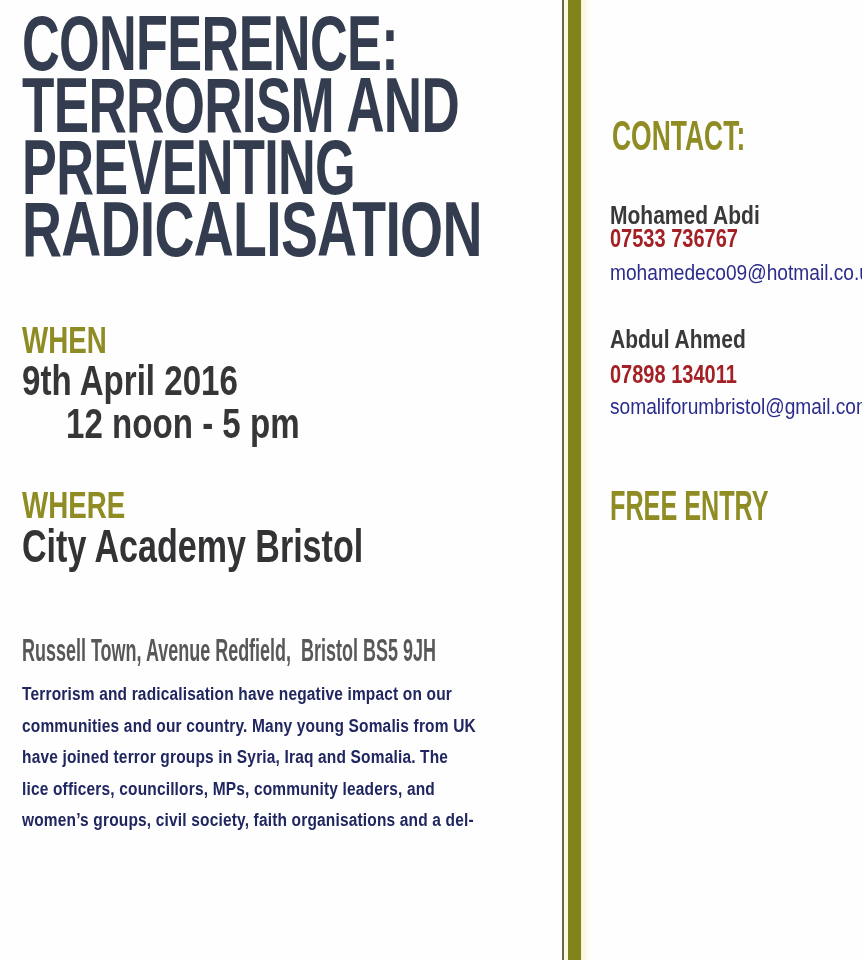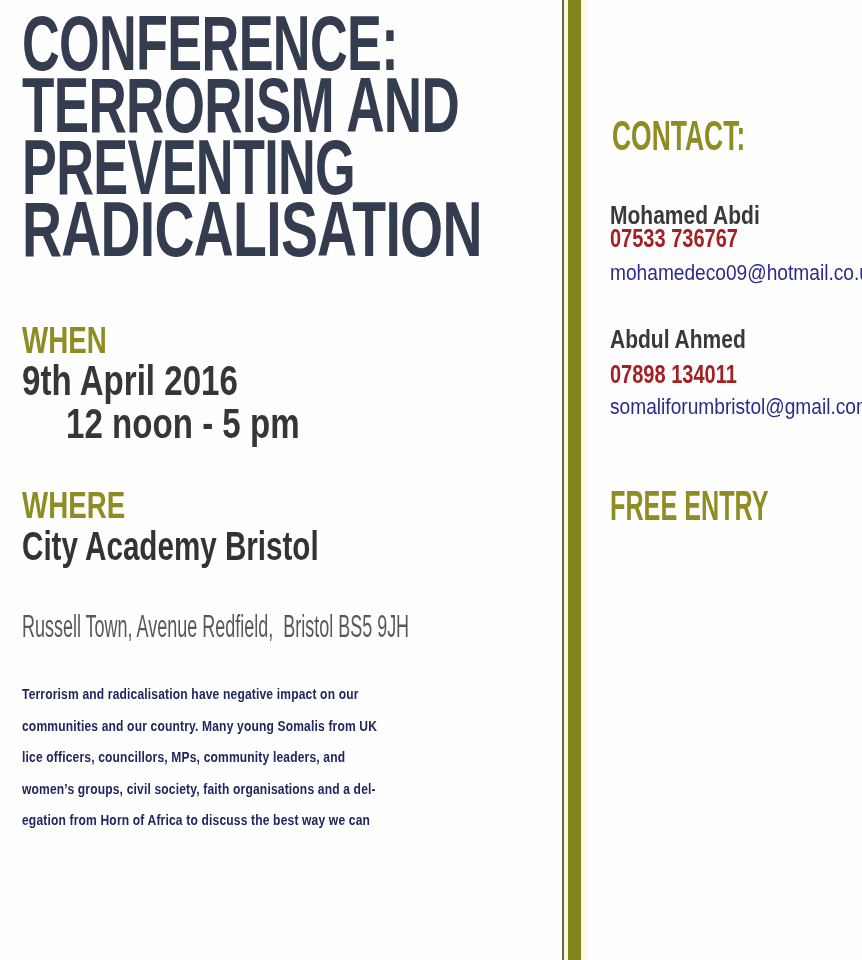--- a/index.html
+++ b/index.html
@@ -6,23 +6,23 @@
   .flyer{
     position:relative;width:862px;height:960px;background:#fefefe;overflow:hidden;
     font-family:"Liberation Sans",sans-serif;
   }
   .abs{position:absolute;}
   
   .cx{display:inline-block;transform:scaleX(var(--sx,1));transform-origin:0 50%;white-space:pre;}
   .t-title{font-size:78px;line-height:62px;font-weight:bold;color:#343d4f;letter-spacing:-1px;}
   .t-h2{font-size:36px;line-height:36px;font-weight:bold;color:#8f8c23;}
   .t-date{font-size:43px;line-height:43px;font-weight:bold;color:#363638;}
-  .t-venue{font-size:40px;line-height:46px;font-weight:bold;color:#333335;}
-  .t-addr{font-size:31px;line-height:31px;font-weight:normal;color:#58585a;}
-  .t-body{font-size:14px;line-height:31.6px;font-weight:bold;color:#20265f;letter-spacing:.2px;}
+  .t-venue{font-size:46px;line-height:46px;font-weight:bold;color:#333335;}
+  .t-addr{font-size:31px;line-height:31px;font-weight:bold;color:#58585a;margin-top:24px;}
+  .t-body{font-size:18px;line-height:31.6px;font-weight:bold;color:#20265f;letter-spacing:.2px;}
   .t-contact{font-size:42px;line-height:42px;font-weight:bold;color:#8f8c23;}
   .t-name{font-size:25px;line-height:25px;font-weight:bold;color:#39393b;}
   .t-phone{font-size:25px;line-height:25px;font-weight:bold;color:#a32025;text-align:center;}
   .t-email{font-size:22px;line-height:22px;font-weight:normal;color:#2b2b8e;}
   .bar-thin{left:562px;top:0;width:2px;height:960px;background:#66684f;}
   .bar-gap{left:564px;top:0;width:4px;height:960px;background:#fbf9e0;}
   .bar-main{left:568px;top:0;width:13px;height:960px;background:#82831a;}
   .bar-halo{left:581px;top:0;width:9px;height:960px;background:linear-gradient(90deg,#f6f4d4,#fefefe);}
 </style>
 </head>
@@ -53,23 +53,23 @@
   <div class="abs t-venue" style="left:22px;top:523px;">
     <span class="cx" style="--sx:.74">City Academy Bristol</span>
   </div>
   <div class="abs t-addr" style="left:22px;top:611px;">
     <span class="cx" style="--sx:.58">Russell Town, Avenue Redfield,  Bristol BS5 9JH</span>
   </div>
 
   <div class="abs t-body" style="left:22px;top:679px;">
     <div><span class="cx" style="--sx:.86">Terrorism and radicalisation have negative impact on our</span></div>
     <div><span class="cx" style="--sx:.86">communities and our country. Many young Somalis from UK</span></div>
+    <div><span class="cx" style="--sx:.86">have joined terror groups in Syria, Iraq and Somalia. The</span></div>
     <div><span class="cx" style="--sx:.86">lice officers, councillors, MPs, community leaders, and</span></div>
     <div><span class="cx" style="--sx:.86">women’s groups, civil society, faith organisations and a del-</span></div>
-    <div><span class="cx" style="--sx:.86">egation from Horn of Africa to discuss the best way we can</span></div>
   </div>
 
   <div class="abs bar-thin"></div>
   <div class="abs bar-gap"></div>
   <div class="abs bar-main"></div>
   <div class="abs bar-halo"></div>
 
   <div class="abs t-contact" style="left:612px;top:115px;">
     <span class="cx" style="--sx:.63">CONTACT:</span>
   </div>

